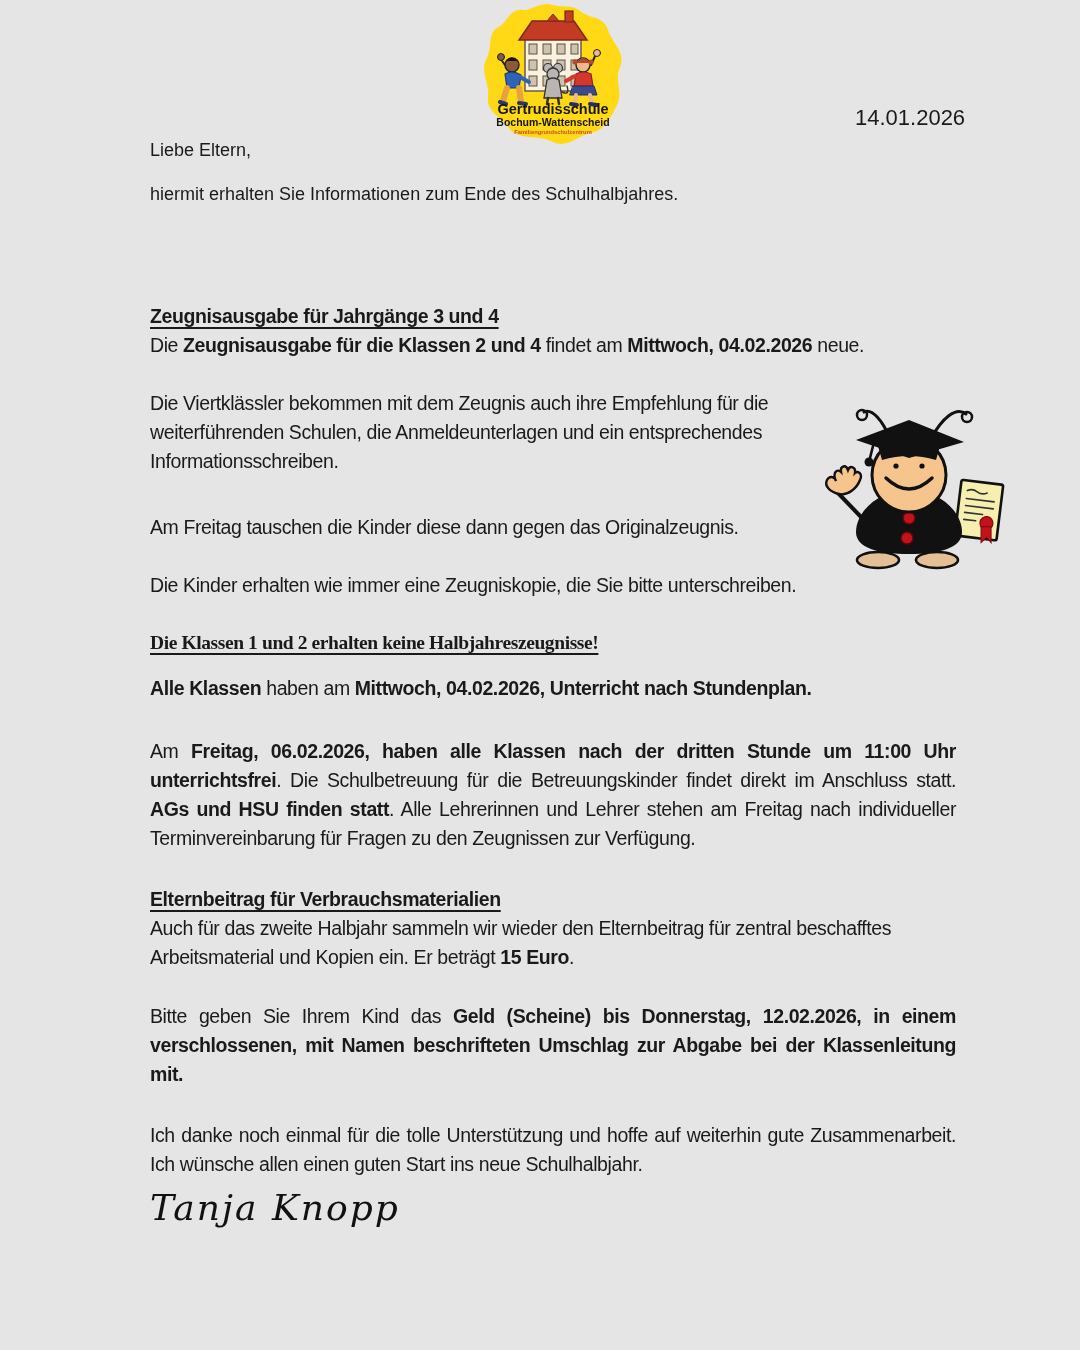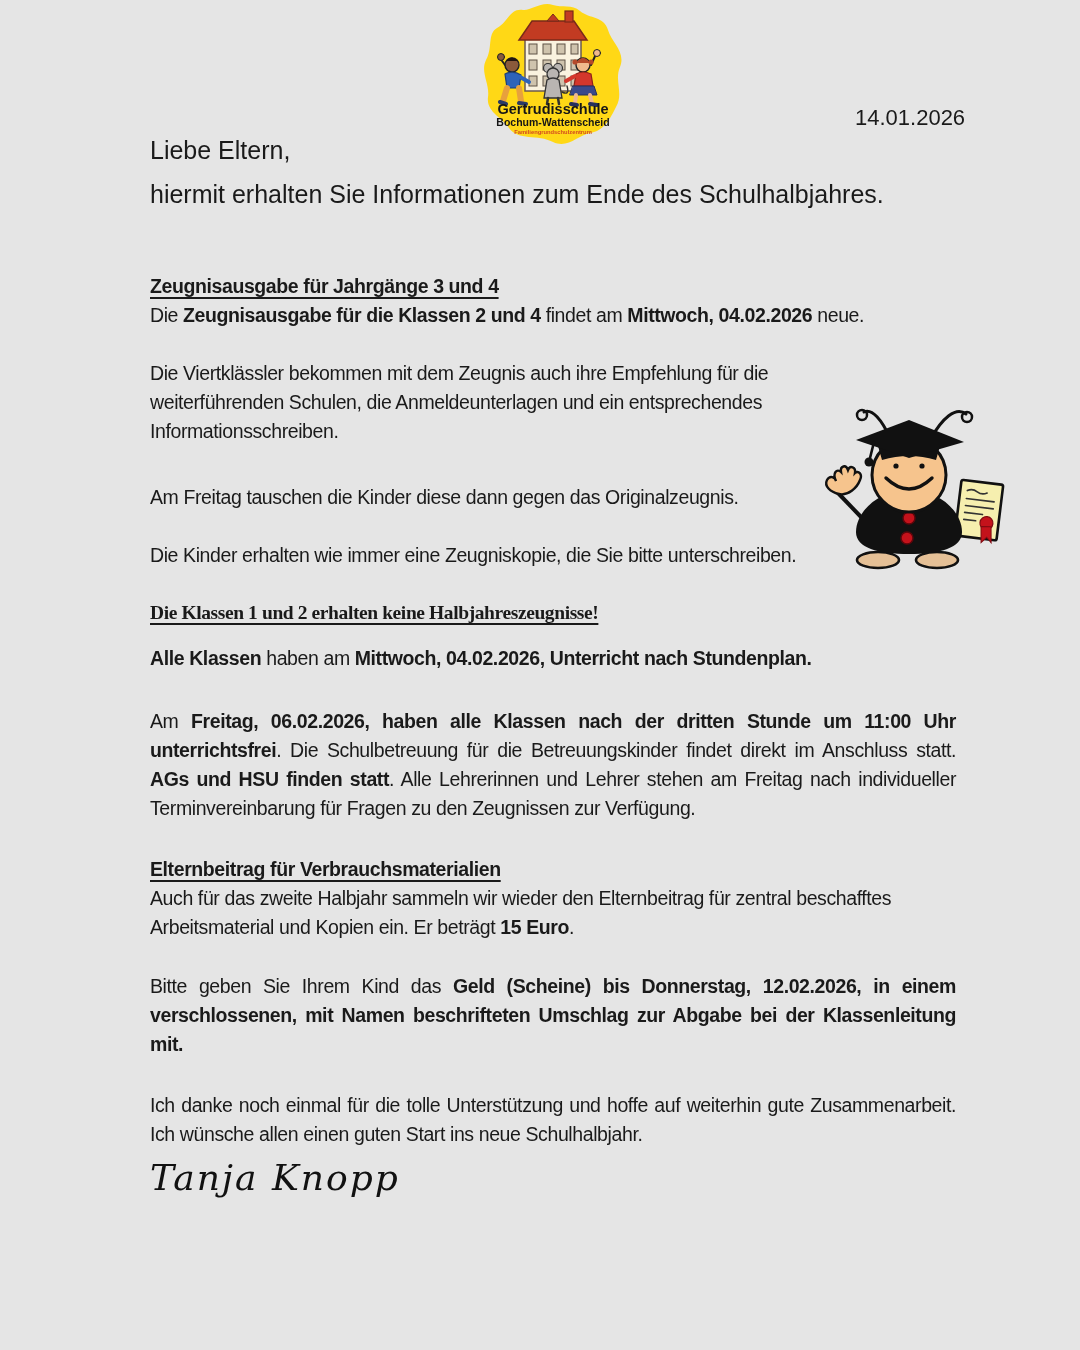--- a/index.html
+++ b/index.html
@@ -11,29 +11,29 @@
     color:#1a1a1a;
     overflow:hidden;
   }
   
   .logo-wrap{position:absolute;left:477px;top:2px;width:152px;height:148px;}
   .date{position:absolute;left:855px;top:90px;font-size:22px;line-height:26px;color:#1a1a1a;margin-top:15px;}
   
   .content{position:absolute;left:150px;top:0;width:806px;}
   p{margin:0;}
   .p{font-size:19.5px;line-height:29px;letter-spacing:-0.4px;}
-  .reg{font-size:25px;line-height:29px;letter-spacing:0;}
+  .reg{font-size:18px;line-height:29px;letter-spacing:0;}
   .just{text-align:justify;}
   .narrow{width:652px;}
   .b{font-weight:bold;}
   .u{text-decoration:underline;text-decoration-thickness:2px;text-underline-offset:4px;}
   
   .m-salutation{margin-top:136px;}
   .m-intro{margin-top:15px;}
-  .m-h1{margin-top:63px;}
+  .m-h1{margin-top:93px;}
   .m-p4{margin-top:29px;}
   .m-p5{margin-top:29px;}
   .m-p6{margin-top:37px;}
   .m-h2{margin-top:28px;font-family:Liberation Serif, serif;}
   .m-p8{margin-top:17px;}
   .m-p9{margin-top:34px;}
   .m-h3{margin-top:32px;}
   .m-p12{margin-top:30px;}
   .m-p13{margin-top:32px;}
   .m-greeting{margin-top:120px;}

